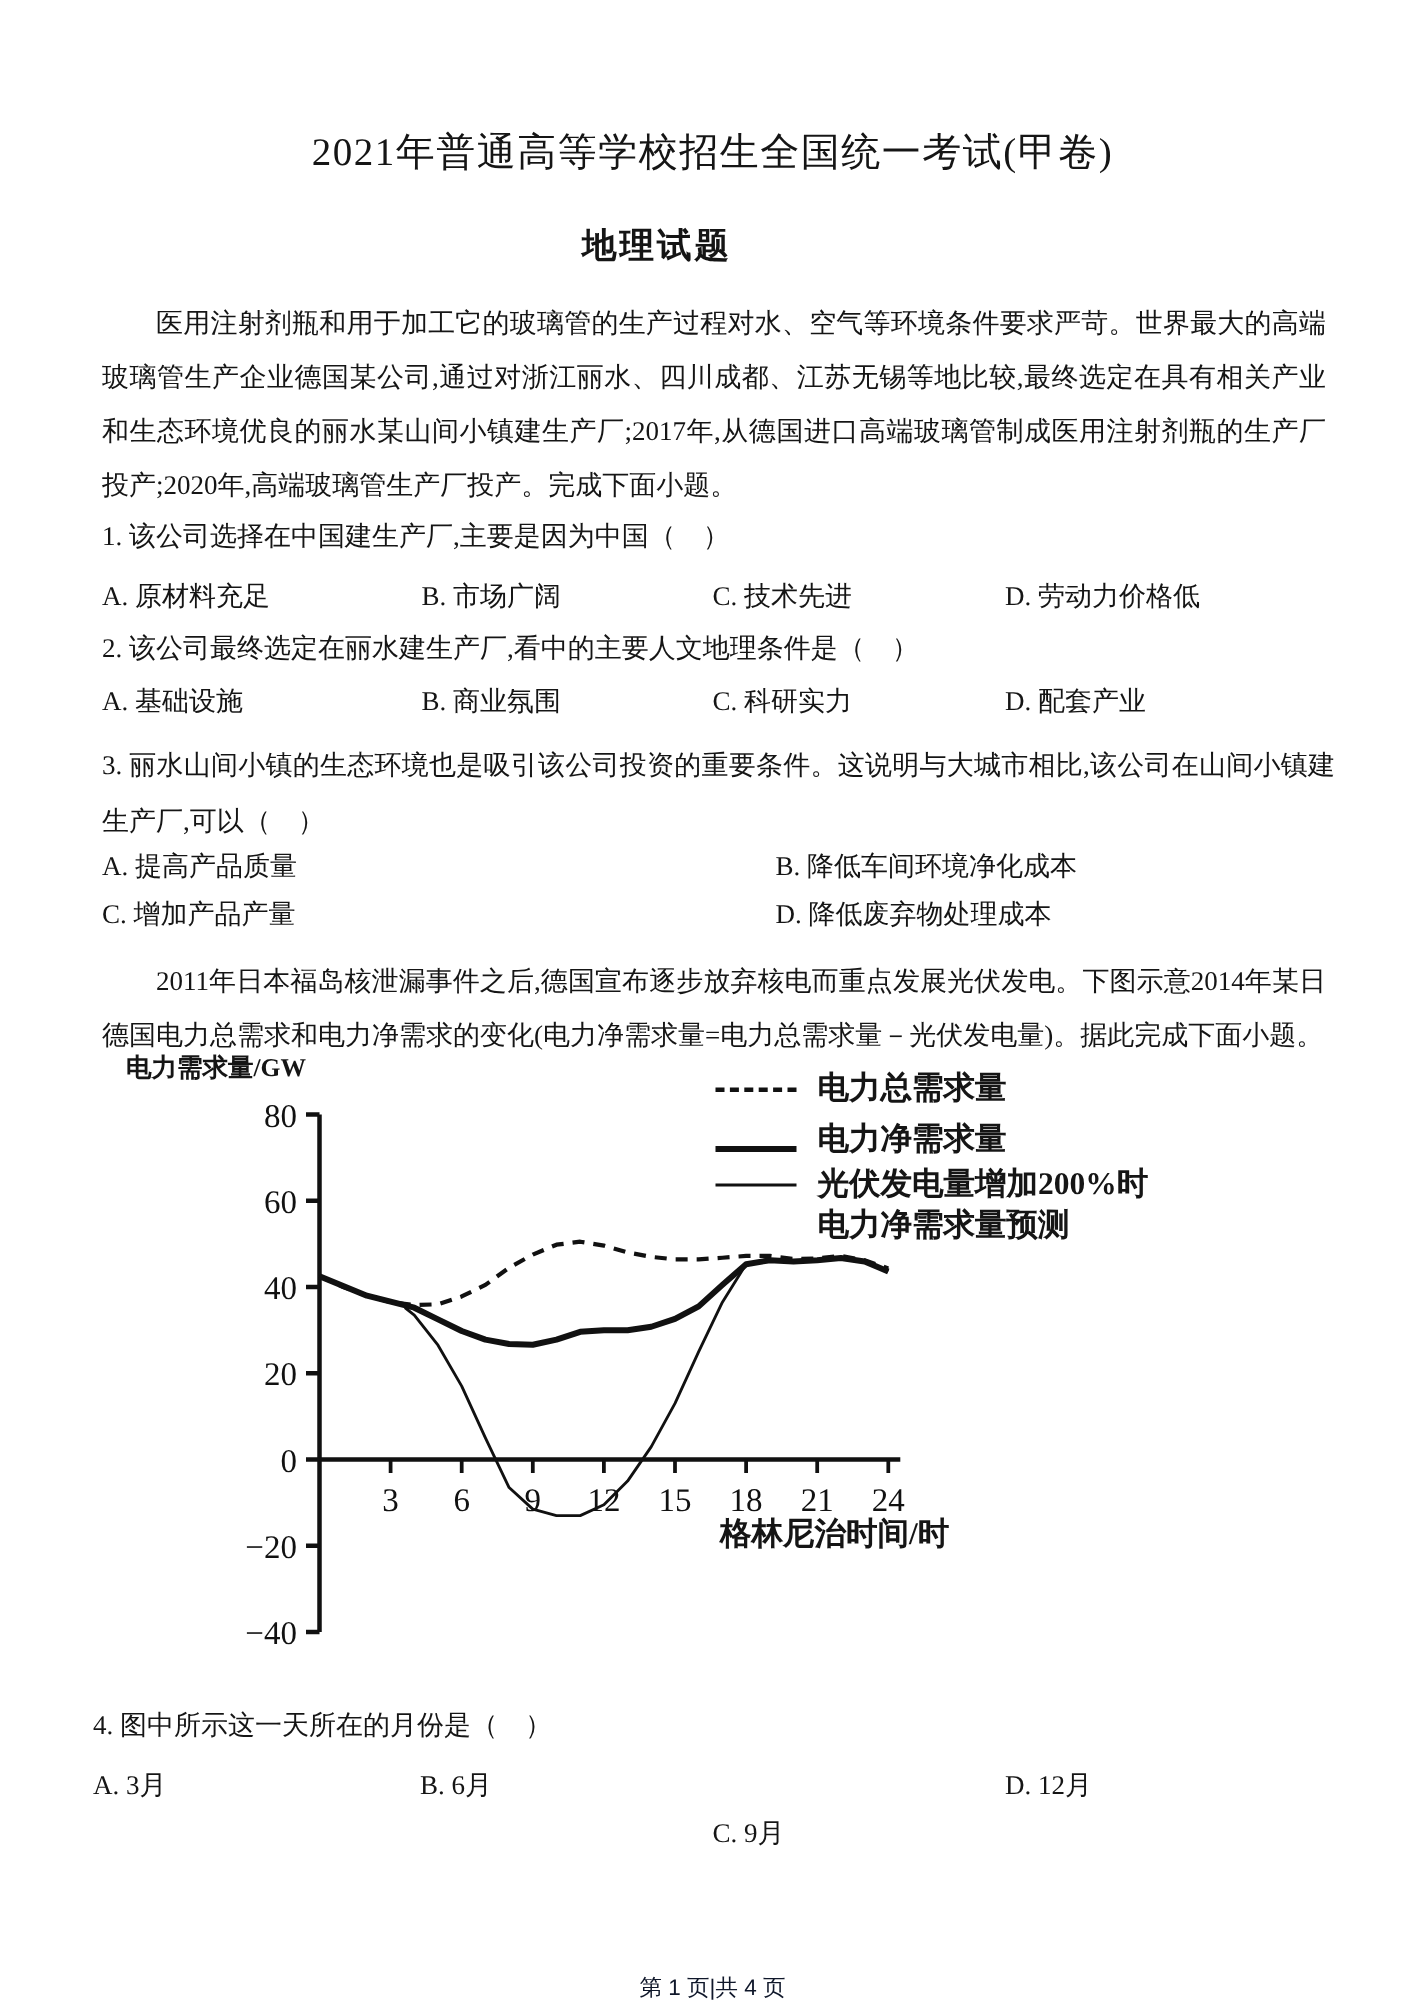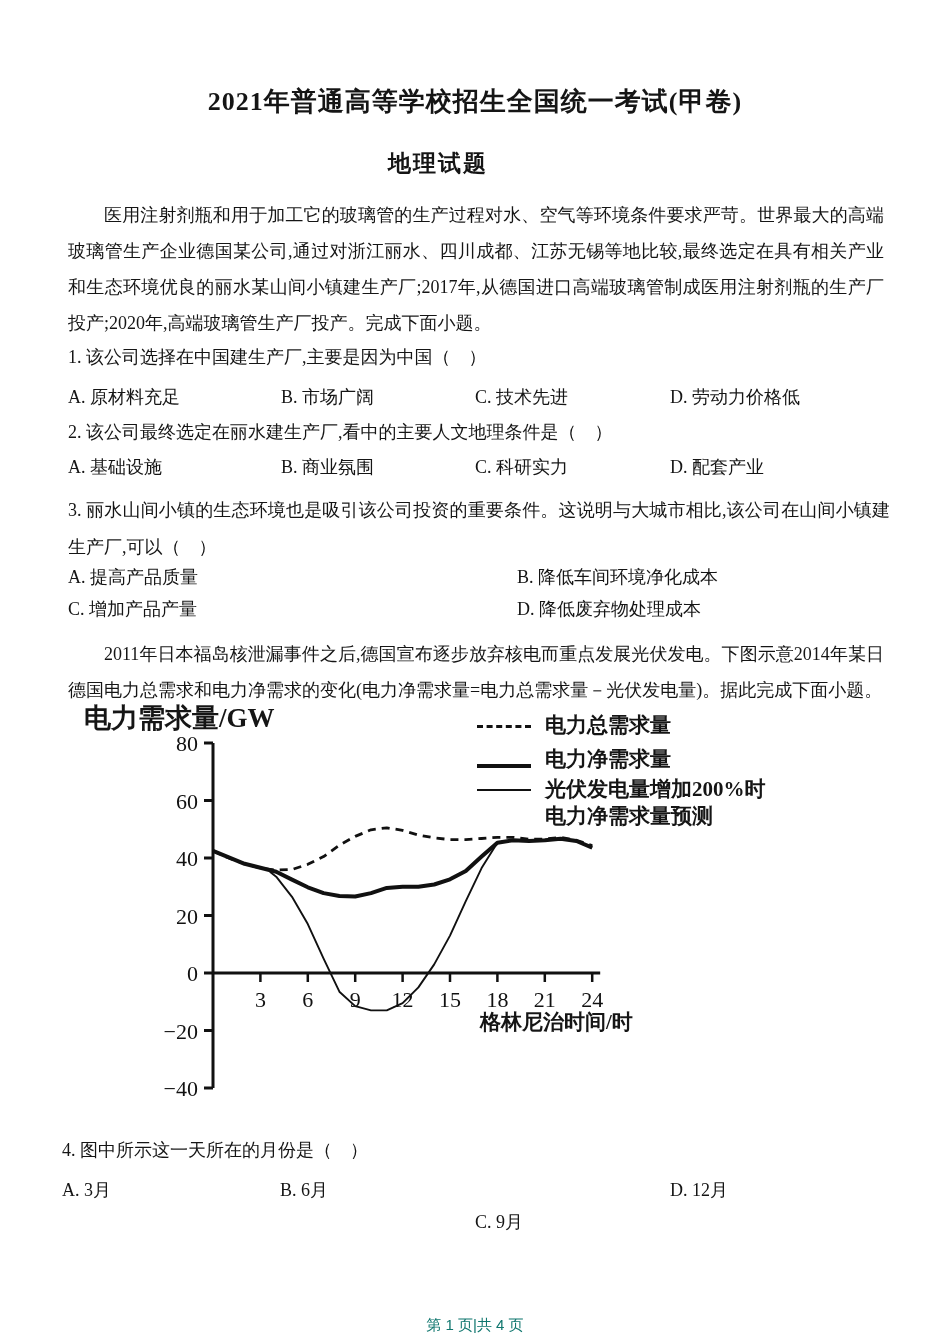--- a/index.html
+++ b/index.html
@@ -1,46 +1,46 @@
 <!DOCTYPE html>
 <html><head>
 <meta charset="utf-8">
 <style>
   html,body{margin:0;padding:0;background:#ffffff;}
   .page{position:relative;width:950px;height:1344px;background:#fff;overflow:hidden;
         font-family:"Liberation Serif","DejaVu Serif",serif;color:#151515;}
   .title{position:absolute;top:84px;left:0;width:950px;text-align:center;
-         font-size:26px;font-weight:700;letter-spacing:1px;}
+         font-size:26px;font-weight:400;letter-spacing:1px;}
   .subtitle{position:absolute;top:148px;left:0;width:876px;text-align:center;
          font-size:23px;font-weight:700;letter-spacing:2px;}
   .para{position:absolute;left:68px;width:816px;font-size:18px;line-height:36px;
         text-align:justify;text-indent:2em;}
   .p1{top:197px;}
   .p2{top:636px;}
   .qline{position:absolute;left:68px;font-size:18px;white-space:nowrap;}
   .qwrap{position:absolute;left:68px;width:822px;font-size:18px;line-height:37px;text-align:justify;}
   .optrow{position:absolute;left:0;top:0;width:950px;height:30px;}
   .opt{position:absolute;font-size:18px;white-space:nowrap;}
   .ca{left:68px;}.cb{left:281px;}.cc{left:475px;}.cd{left:670px;}
   .cb2{left:470px;margin-left:47px;}
   .ca4{left:62px;}.cb4{left:280px;}.cc4{left:475px;margin-top:32px;}.cd4{left:670px;}
-  .ylab{position:absolute;left:84px;top:700px;font-size:27px;font-weight:700;white-space:nowrap;}
+  .ylab{position:absolute;left:84px;top:700px;font-size:17px;font-weight:700;white-space:nowrap;}
   .xlab{position:absolute;left:480px;top:1008px;font-size:21px;font-weight:700;white-space:nowrap;}
   .legend{position:absolute;left:477px;top:0;}
   .lgrow{position:absolute;display:flex;align-items:flex-start;white-space:nowrap;}
   .lg1{top:712px;}.lg2{top:746px;align-items:center;}.lg3{top:776px;}
   .sw{display:inline-block;width:54px;height:0;margin-top:13px;margin-right:14px;flex:0 0 auto;}
   .sw-dashed{border-top:3px dashed #111;}
   .sw-thick{border-top:4px solid #111;}
   .sw-thin{border-top:2px solid #111;}
   .lgtext{font-size:21px;font-weight:700;line-height:27px;}
   #chart-svg{position:absolute;left:80px;top:730px;}
   #chart-svg text{font-family:"Liberation Serif","DejaVu Serif",serif;fill:#111;}
   .footer{position:absolute;top:1316px;left:0;width:950px;text-align:center;
-          font-family:"Liberation Sans","DejaVu Sans",sans-serif;font-size:15px;color:#0f766e;}
+          font-family:"Liberation Sans","DejaVu Sans",sans-serif;font-size:15px;color:#0f172a;}
 </style>
 </head>
 <body>
 
 <div class="page">
 
   <div class="title">2021年普通高等学校招生全国统一考试(甲卷)</div>
   <div class="subtitle">地理试题</div>
 
   <div class="para p1">医用注射剂瓶和用于加工它的玻璃管的生产过程对水、空气等环境条件要求严苛。世界最大的高端玻璃管生产企业德国某公司,通过对浙江丽水、四川成都、江苏无锡等地比较,最终选定在具有相关产业和生态环境优良的丽水某山间小镇建生产厂;2017年,从德国进口高端玻璃管制成医用注射剂瓶的生产厂投产;2020年,高端玻璃管生产厂投产。完成下面小题。</div>

